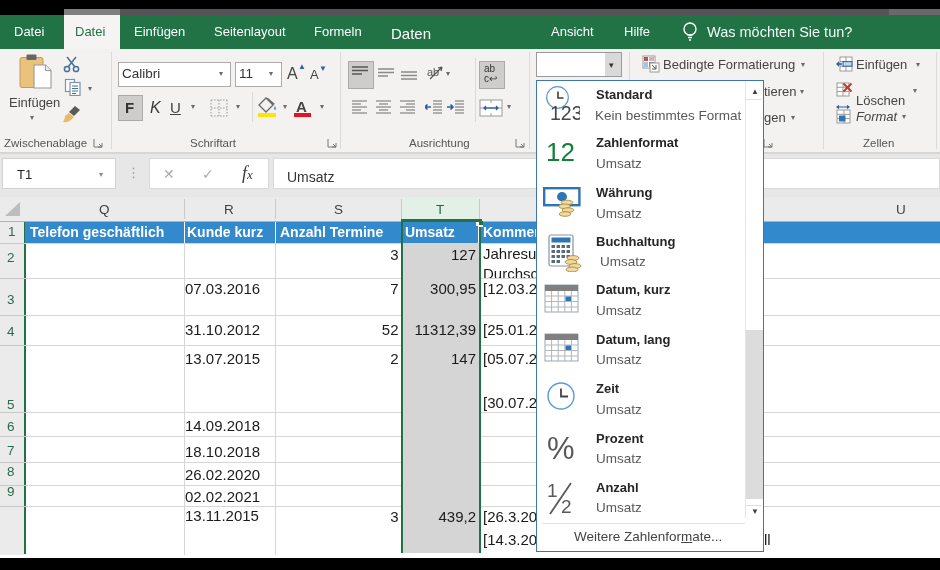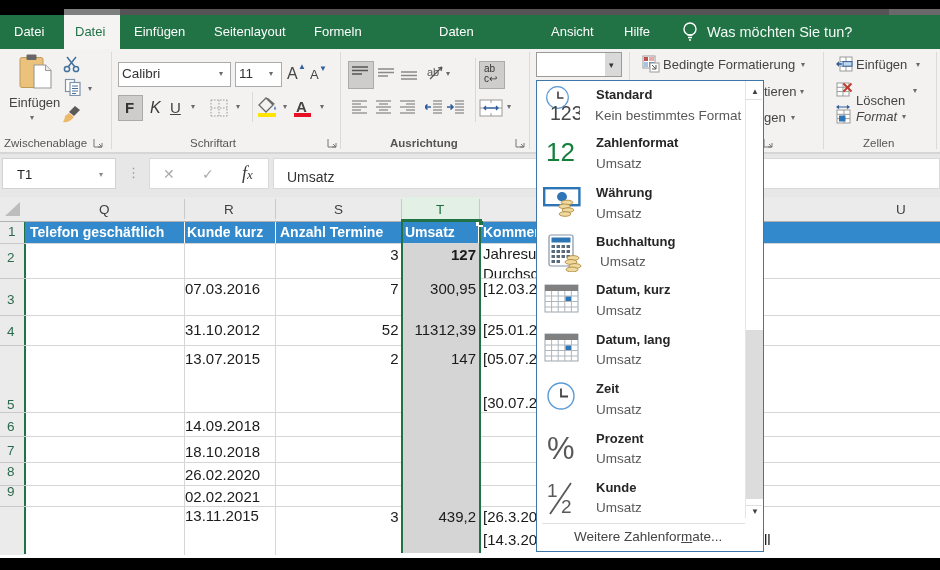--- a/index.html
+++ b/index.html
@@ -23,21 +23,21 @@
 <div class="abs" style="left:64px;top:9px;width:56px;height:6px;background:#7f7f7f;"></div>
 <div class="abs" style="left:889px;top:9px;width:51px;height:6px;background:#6b686b;"></div>
 
 <div class="abs" style="left:0;top:15px;width:940px;height:33.5px;background:#217346;"></div>
 <div class="abs" style="left:64px;top:15px;width:56px;height:34px;background:#f5f4f2;"></div>
 <div class="t" style="left:14px;top:25px;font-size:13px;color:#fdfdfd;">Datei</div>
 <div class="t" style="left:75px;top:25px;font-size:13px;color:#217346;">Datei</div>
 <div class="t" style="left:134px;top:25px;font-size:13px;color:#fdfdfd;">Einfügen</div>
 <div class="t" style="left:214px;top:25px;font-size:13px;color:#fdfdfd;">Seitenlayout</div>
 <div class="t" style="left:314px;top:25px;font-size:13px;color:#fdfdfd;">Formeln</div>
-<div class="t" style="left:391px;top:25px;font-size:13px;color:#fdfdfd;margin-left:48px;">Daten</div>
+<div class="t" style="left:391px;top:25px;font-size:15px;color:#fdfdfd;">Daten</div>
 <div class="t" style="left:456px;top:19px;font-size:13px;color:#c2410c;margin-top:48px;">Überprüfen</div>
 <div class="t" style="left:551px;top:25px;font-size:13px;color:#fdfdfd;">Ansicht</div>
 <div class="t" style="left:624px;top:25px;font-size:13px;color:#fdfdfd;">Hilfe</div>
 
 <svg class="abs" style="left:681px;top:21px;" width="18" height="22" viewBox="0 0 18 22">
   <circle cx="9" cy="8" r="6" fill="none" stroke="#fff" stroke-width="1.4"></circle>
   <path d="M6.5 14 h5 M7 16.5 h4 M8 19 h2" stroke="#fff" stroke-width="1.3" fill="none"></path>
 </svg>
 <div class="t" style="left:707px;top:24px;font-size:14.5px;color:#f2faf5;">Was möchten Sie tun?</div>
 
@@ -154,21 +154,21 @@
 <div class="abs" style="left:479px;top:61px;width:24px;height:26px;background:#cfcdcb;border:1px solid #aaa;"></div>
 <div class="t" style="left:484px;top:63px;font-size:10px;color:#333;">ab</div>
 <div class="t" style="left:484px;top:73px;font-size:10px;color:#333;">c↩</div>
 
 <svg class="abs" style="left:479px;top:99px;" width="24" height="18" viewBox="0 0 24 18">
   <rect x="1" y="1" width="22" height="16" fill="#fff" stroke="#9a9a9a" stroke-width="1"></rect>
   <path d="M1 9 h5 M18 9 h5 M12 1 v3 M12 14 v3" stroke="#9a9a9a" stroke-width="1"></path>
   <path d="M5 9 h14 M7 7 L5 9 l2 2 M17 7 L19 9 l-2 2" stroke="#2f5e9e" stroke-width="1.3" fill="none"></path>
 </svg>
 <div class="t dd" style="left:507px;top:102px;">▾</div>
-<div class="grptxt" style="left:390px;top:137px;font-weight:bold;">Ausrichtung</div>
+<div class="grptxt" style="left:409px;top:137px;">Ausrichtung</div>
 <svg class="abs" style="left:515px;top:138px;" width="11" height="11" viewBox="0 0 11 11">
   <path d="M1 1 v8 h8 M6 6 l3 3 M9 5 v4 h-4" stroke="#777" stroke-width="1" fill="none"></path>
 </svg>
 <div class="vline" style="left:529px;top:52px;height:97px;"></div>
 
 <div class="abs" style="left:536px;top:52px;width:86px;height:25px;background:#fff;border:1px solid #9a9a9a;box-sizing:border-box;"></div>
 <div class="abs" style="left:605px;top:53px;width:16px;height:23px;background:#d9d9d9;"></div>
 <div class="t" style="left:609px;top:60px;font-size:9px;color:#333;">▾</div>
 <div class="vline" style="left:629px;top:52px;height:97px;"></div>
 
@@ -308,21 +308,21 @@
 <div class="cell" style="left:185px;top:467px;">26.02.2020</div>
 <div class="cell" style="left:185px;top:489px;">02.02.2021</div>
 <div class="cell" style="left:185px;top:508px;">13.11.2015</div>
 
 <div class="cell" style="right:541.5px;top:246.5px;">3</div>
 <div class="cell" style="right:541.5px;top:281px;">7</div>
 <div class="cell" style="right:541.5px;top:321.5px;">52</div>
 <div class="cell" style="right:541.5px;top:351px;">2</div>
 <div class="cell" style="right:541.5px;top:508.5px;">3</div>
 
-<div class="cell" style="right:464px;top:246.5px;font-weight:bold;">127</div>
+<div class="cell" style="right:464px;top:246.5px;">127</div>
 <div class="cell" style="right:464px;top:281px;">300,95</div>
 <div class="cell" style="right:464px;top:321.5px;">11312,39</div>
 <div class="cell" style="right:464px;top:351px;">147</div>
 <div class="cell" style="right:464px;top:508.5px;">439,2</div>
 
 <div class="cell" style="left:483px;top:245.5px;">Jahresumsatz</div>
 <div class="abs" style="left:483px;top:265.5px;width:56px;height:12px;overflow:hidden;">
     <div class="cell" style="left:0;top:0;">Durchschnitt</div>
   </div>
 <div class="cell" style="left:483px;top:281px;">[12.03.2018</div>
@@ -346,21 +346,21 @@
 <div class="t" style="left:596px;top:234.5px;font-size:13px;font-weight:bold;color:#262626;">Buchhaltung</div>
 <div class="t" style="left:600px;top:254px;font-size:13.5px;color:#595959;">Umsatz</div>
 <div class="t" style="left:596px;top:283px;font-size:13px;font-weight:bold;color:#262626;">Datum, kurz</div>
 <div class="t" style="left:596px;top:303px;font-size:13.5px;color:#595959;">Umsatz</div>
 <div class="t" style="left:596px;top:332.5px;font-size:13px;font-weight:bold;color:#262626;">Datum, lang</div>
 <div class="t" style="left:596px;top:352px;font-size:13.5px;color:#595959;">Umsatz</div>
 <div class="t" style="left:596px;top:382px;font-size:13px;font-weight:bold;color:#262626;">Zeit</div>
 <div class="t" style="left:596px;top:401.5px;font-size:13.5px;color:#595959;">Umsatz</div>
 <div class="t" style="left:596px;top:431.5px;font-size:13px;font-weight:bold;color:#262626;">Prozent</div>
 <div class="t" style="left:596px;top:451px;font-size:13.5px;color:#595959;">Umsatz</div>
-<div class="t" style="left:596px;top:480.5px;font-size:13px;font-weight:bold;color:#262626;">Kunde</div>
+<div class="t" style="left:596px;top:480.5px;font-size:13px;font-weight:bold;color:#262626;">Anzahl</div>
 <div class="t" style="left:596px;top:500px;font-size:13.5px;color:#595959;">Umsatz</div>
 <div class="hline" style="left:542px;top:523px;width:203px;background:#e0e0e0;"></div>
 <div class="t" style="left:574px;top:529px;font-size:13.5px;color:#444;">Weitere Zahlenfor<span style="text-decoration:underline;">m</span>ate...</div>
 
 <svg class="abs" style="left:542px;top:86px;" width="38" height="36" viewBox="0 0 38 36">
   <circle cx="15.5" cy="11.5" r="10.8" fill="none" stroke="#5b9bd5" stroke-width="1.2"></circle>
   <path d="M16 5.5 v6.5 h5.5" stroke="#3f3f3f" stroke-width="1.6" fill="none"></path>
   <text x="8" y="34" font-size="19.5" fill="#474747" font-family="Liberation Sans">123</text>
 </svg>
 

